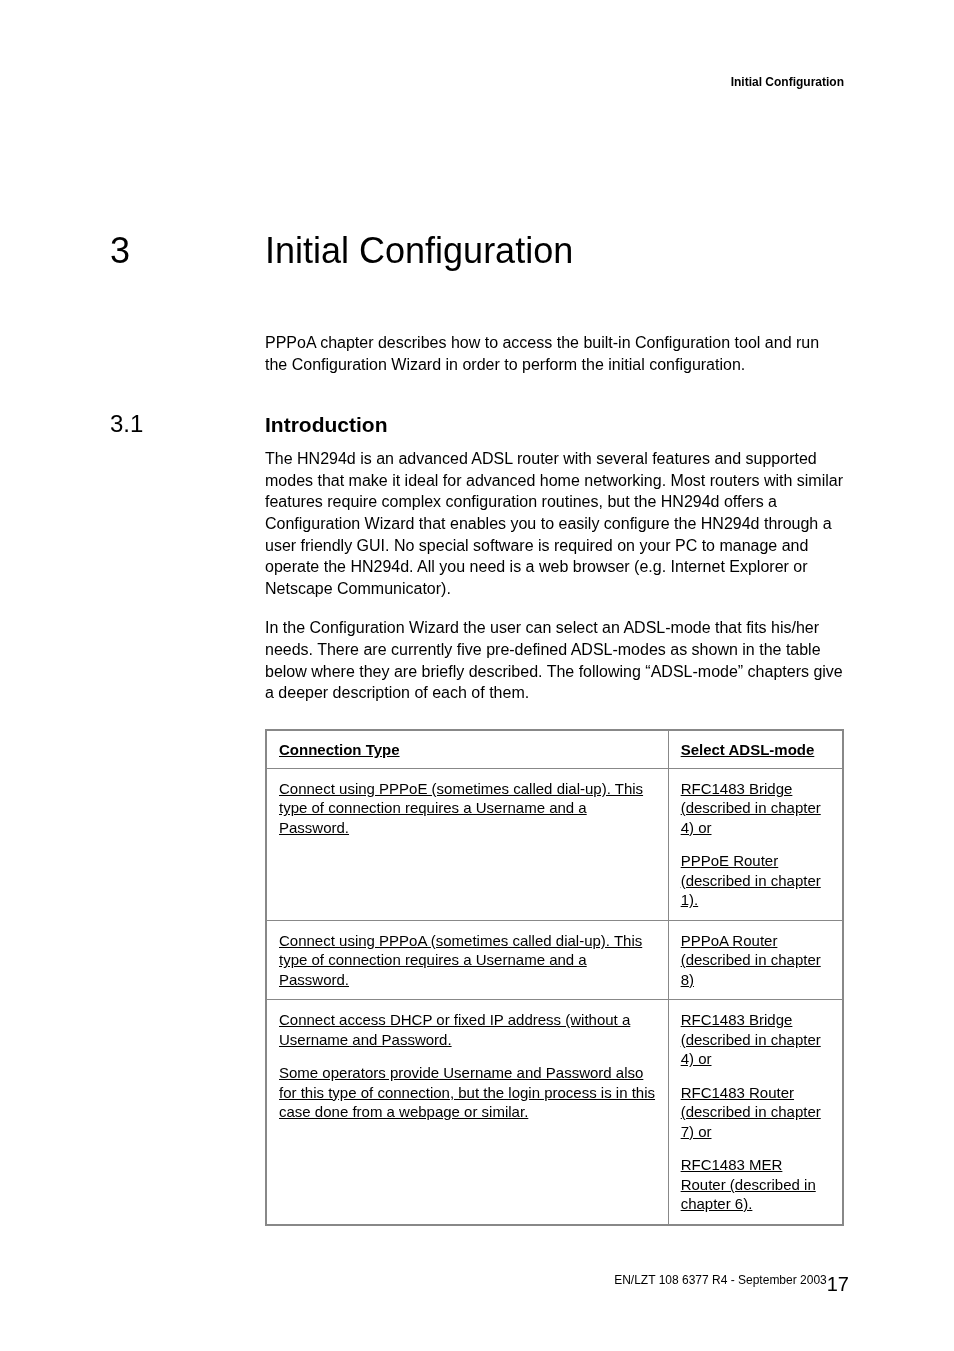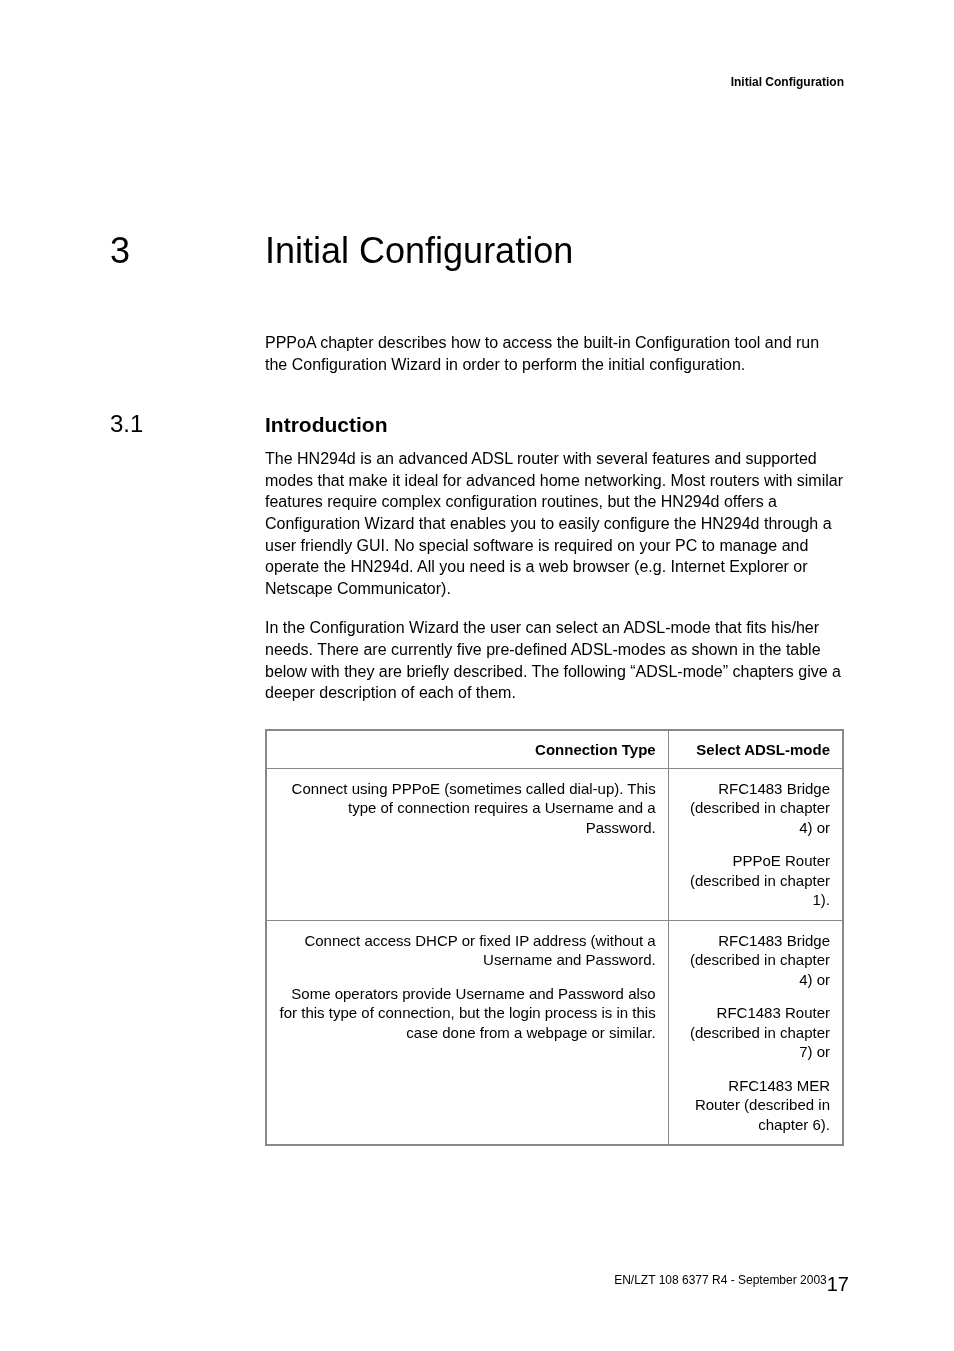--- a/index.html
+++ b/index.html
@@ -63,21 +63,22 @@
     border-collapse: collapse;
     width: 100%;
     margin-top: 25px;
     border: 2px solid #888;
   }
   table.modes th, table.modes td {
     border: 1px solid #888;
     padding: 10px 12px;
     vertical-align: top;
     font-size: 15px;
-    text-align: right;
+    text-align: left;
+    text-decoration: underline;
   }
   table.modes th {
     font-weight: bold;
   }
   .cell-para {
     margin-bottom: 14px;
     line-height: 1.3;
   }
   .cell-para:last-child { margin-bottom: 0; }
   .footer {
@@ -105,37 +106,45 @@
   <p class="para">PPPoA chapter describes how to access the built-in Configuration tool and run the Configuration Wizard in order to perform the initial configuration.</p>
 </div>
 
 <div class="section-row">
   <div class="section-num">3.1</div>
   <div class="section-title">Introduction</div>
 </div>
 
 <div class="body-block">
   <p class="para">The HN294d is an advanced ADSL router with several features and supported modes that make it ideal for advanced home networking. Most routers with similar features require complex configuration routines, but the HN294d offers a Configuration Wizard that enables you to easily configure the HN294d through a user friendly GUI. No special software is required on your PC to manage and operate the HN294d. All you need is a web browser (e.g. Internet Explorer or Netscape Communicator).</p>
-  <p class="para">In the Configuration Wizard the user can select an ADSL-mode that fits his/her needs. There are currently five pre-defined ADSL-modes as shown in the table below with they are briefly described. The following “ADSL-mode” chapters give a deeper description of each of them.</p>
+  <p class="para">In the Configuration Wizard the user can select an ADSL-mode that fits his/her needs. There are currently five pre-defined ADSL-modes as shown in the table below where they are briefly described. The following “ADSL-mode” chapters give a deeper description of each of them.</p>
 
   <table class="modes">
     <thead>
       <tr>
         <th>Connection Type</th>
         <th>Select ADSL-mode</th>
       </tr>
     </thead>
     <tbody>
       <tr>
         <td>
           <div class="cell-para">Connect using PPPoE (sometimes called dial-up). This type of connection requires a Username and a Password.</div>
         </td>
         <td>
           <div class="cell-para">RFC1483 Bridge (described in chapter 4) or</div>
           <div class="cell-para">PPPoE Router (described in chapter 1).</div>
+        </td>
+      </tr>
+      <tr>
+        <td>
+          <div class="cell-para">Connect using PPPoA (sometimes called dial-up). This type of connection requires a Username and a Password.</div>
+        </td>
+        <td>
+          <div class="cell-para">PPPoA Router (described in chapter 8)</div>
         </td>
       </tr>
       <tr>
         <td>
           <div class="cell-para">Connect access DHCP or fixed IP address (without a Username and Password.</div>
           <div class="cell-para">Some operators provide Username and Password also for this type of connection, but the login process is in this case done from a webpage or similar.</div>
         </td>
         <td>
           <div class="cell-para">RFC1483 Bridge (described in chapter 4) or</div>
           <div class="cell-para">RFC1483 Router (described in chapter 7) or</div>

